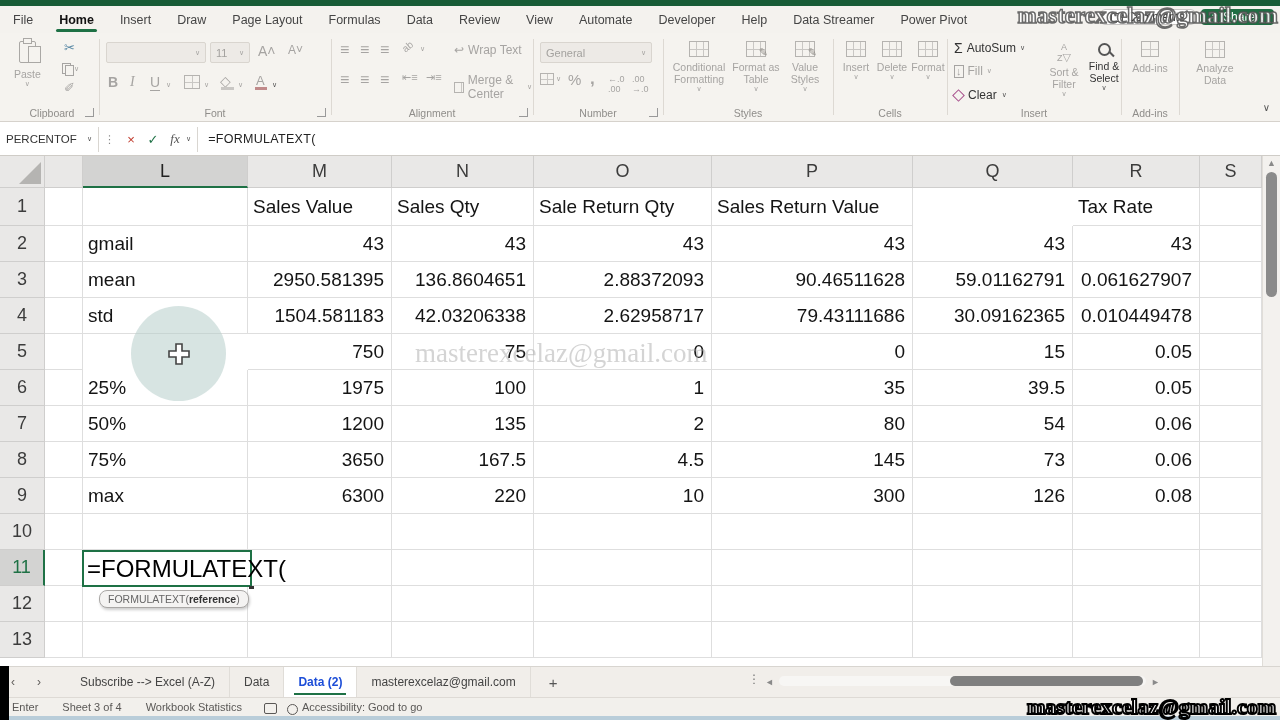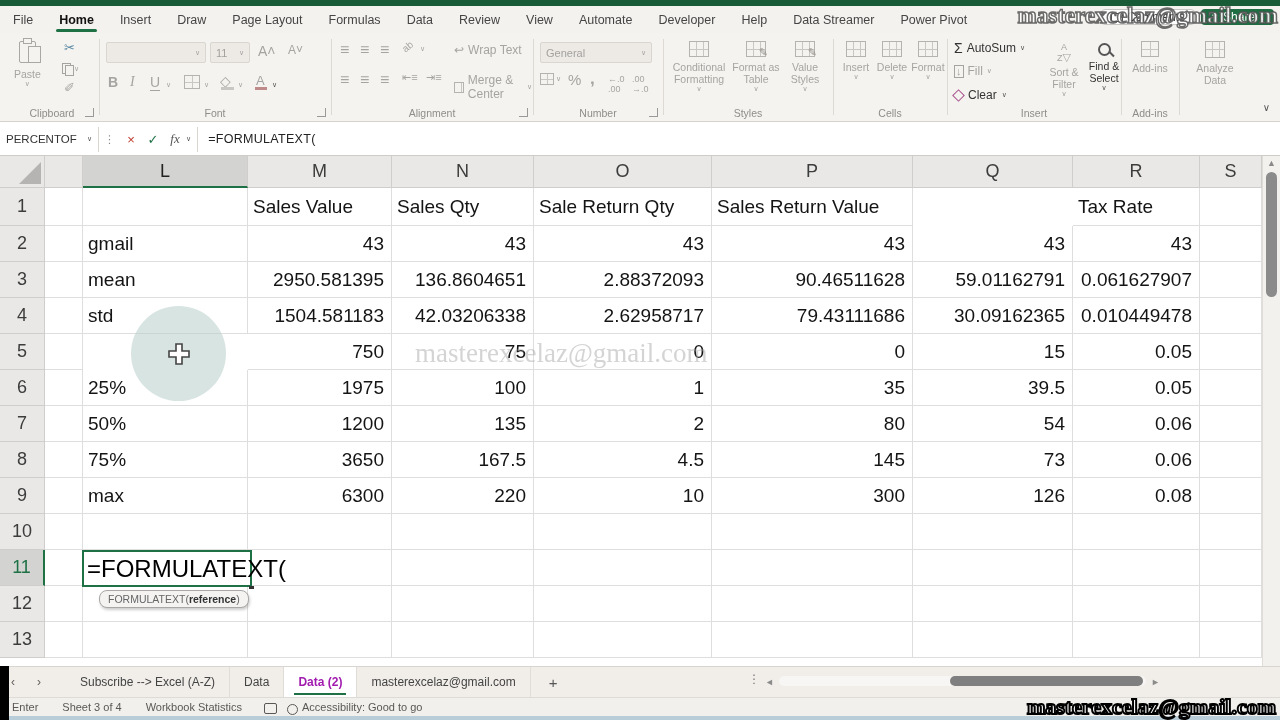--- a/index.html
+++ b/index.html
@@ -76,21 +76,21 @@
   
   #vscroll { left:1262px; top:156px; width:18px; height:510px; background:#f3f1ee; border-left:1px solid #e0ddd8; }
   #vthumb { position:absolute; left:3px; top:16px; width:11px; height:125px; background:#8b8b8b; border-radius:6px; }
   .varr { position:absolute; left:4px; font-size:9px; color:#8a8a8a; }
 
   
   #tabbar { left:0; top:666px; width:1280px; height:31px; background:#f1eeea; border-top:1px solid #d8d5d0; display:flex; align-items:center; }
   #tab-left-edge { position:absolute; left:0; top:666px; width:9px; height:54px; background:#000; z-index:4; }
   .navarr { color:#5f5d5b; font-size:12px; padding:0 11px; }
   .stab { padding:0 14px; font-size:12px; color:#444; height:30px; display:flex; align-items:center; position:relative; border-right:1px solid #e0ddd8; }
-  .stab.active { background:#fff; font-weight:bold; color:#a21caf; }
+  .stab.active { background:#fff; font-weight:bold; color:#1d4ed8; }
   .stab.active::after { content:""; position:absolute; left:10px; right:10px; bottom:2px; height:2.5px; background:#1e7145; }
   #addsheet { font-size:15px; color:#555; padding:0 18px; }
   #hscroll-dots { position:absolute; left:748px; top:672px; font-size:12px; color:#777; }
   #hscroll { position:absolute; left:765px; top:671px; width:395px; height:20px; display:flex; align-items:center; }
   #htrack { position:absolute; left:14px; right:14px; top:5px; height:10px; background:#f7f6f4; border-radius:6px; }
   #hthumb { position:absolute; left:185px; width:193px; top:5px; height:10px; background:#7f7f7f; border-radius:6px; }
   .harr { font-size:9px; color:#8a8a8a; position:absolute; top:6px; }
 
   
   #statusbar { left:0; top:697px; width:1280px; height:19px; background:#f2f0ec; border-top:1px solid #dedad5; display:flex; align-items:center; font-size:11px; color:#5a5856; gap:0; }

